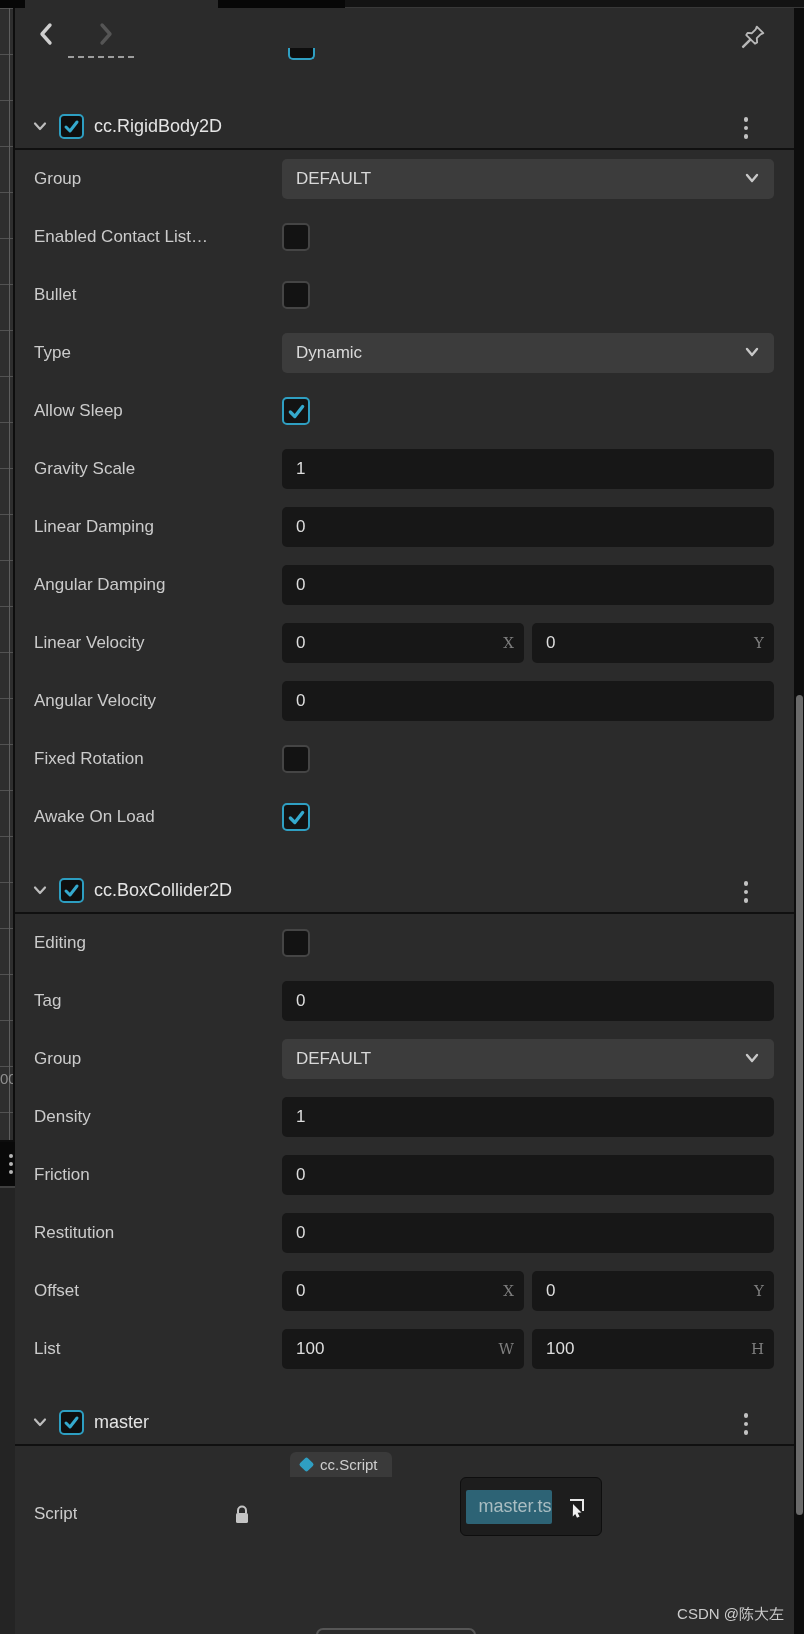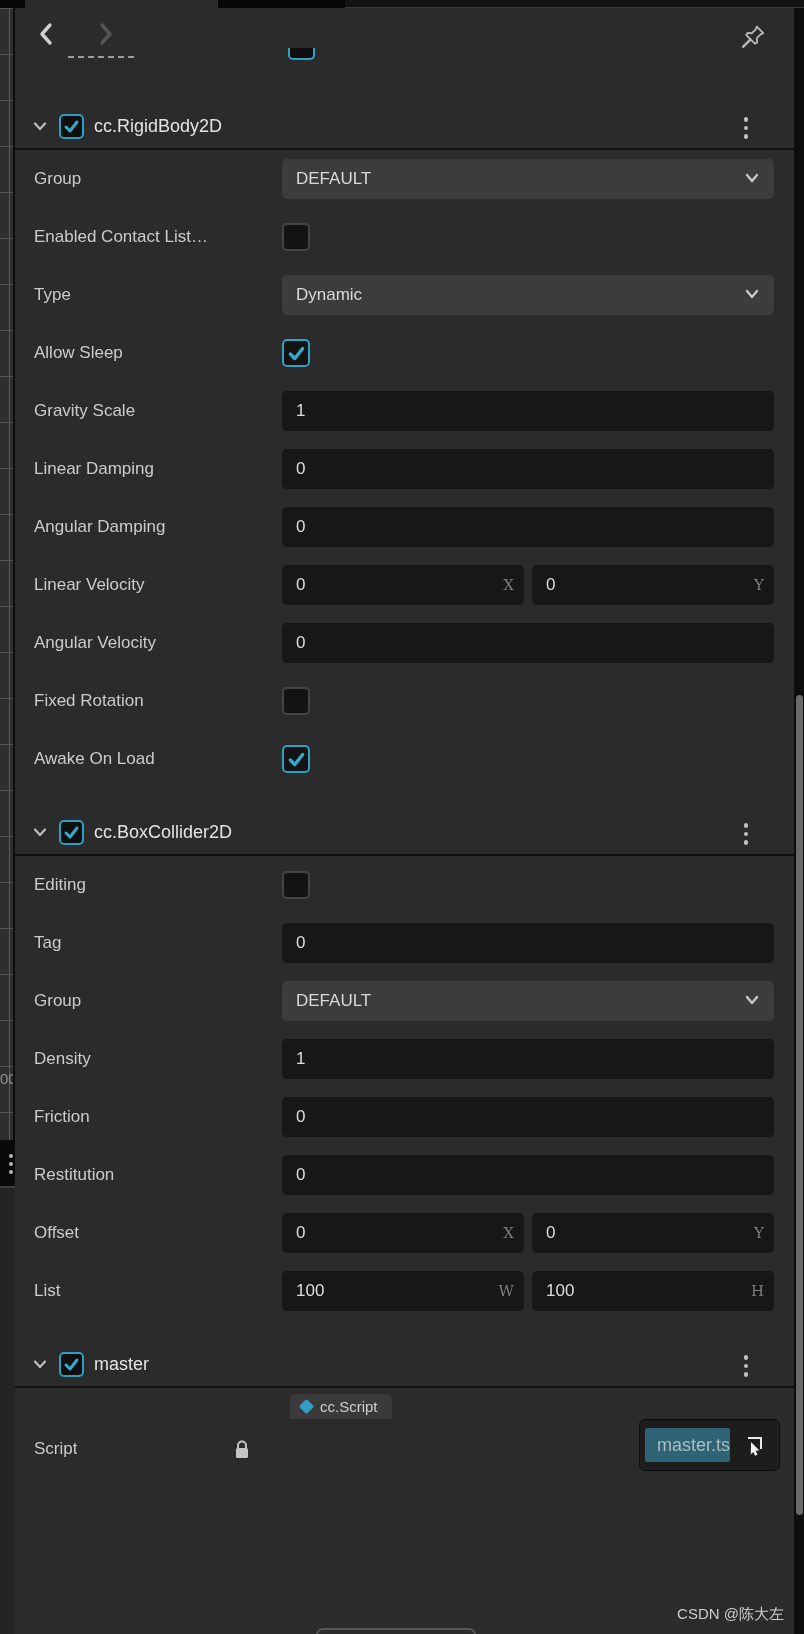--- a/index.html
+++ b/index.html
@@ -82,27 +82,27 @@
   .suffix{ position:absolute; right:10px; color:#7e7e7e; font-size:15px;
     font-family:"DejaVu Serif","Liberation Serif",serif; pointer-events:none; }
   .dual{ gap:8px; }
   .dual .field{ flex:1; }
 
   
   .script-row{ display:flex; align-items:flex-end; padding-left:19px; margin-top:6px; }
   .script-labelcell{ width:248px; flex:0 0 248px; display:flex; align-items:center;
     justify-content:space-between; padding:0 32px 12px 0; }
   .script-labelcell .prop-label{ width:auto; flex:none; }
-  .script-control{ flex:1; margin-right:14px; display:flex; flex-direction:column; align-items:flex-end; }
+  .script-control{ flex:1; margin-right:14px; display:flex; flex-direction:column; align-items:center; }
   .script-tag{ align-self:flex-start; margin-left:8px; display:inline-flex; align-items:center; gap:8px;
     background:#3a3a3a; border-radius:6px 6px 0 0; padding:4px 14px 4px 11px; }
   .diamond{ width:11px; height:11px; background:#2f9ec2; transform:rotate(45deg); border-radius:2px; }
   .script-tag span{ color:#cfcfcf; font-size:15px; }
   .script-outer{ background:#1d1d1d; border:1px solid #0e0e0e; border-radius:6px;
-    padding:5px; display:flex; align-items:center; gap:4px; height:52px; }
+    padding:5px; display:flex; align-items:center; gap:4px; height:59px; }
   .script-value{ flex:1; height:34px; background:#2d6375; border-radius:2px;
     display:flex; align-items:center; padding-left:12px; color:#a9bdc2; font-size:18px; }
   .picker-btn{ width:40px; height:34px; display:flex; align-items:center; justify-content:center; }
 
   .watermark{ position:absolute; right:10px; top:1597px; color:#cccccc; font-size:15px; }
   .bottom-partial{ position:absolute; left:301px; top:1620px; width:160px; height:8px;
     background:#2b2b2b; border:2px solid #565656; border-bottom:none; border-radius:7px 7px 0 0; }
 
   .scrollbar-thumb{ position:absolute; right:1px; top:695px; width:7px; height:820px;
     background:#6a6a6a; border-radius:4px; }
@@ -187,20 +187,28 @@
 
   <div class="prop-row">
     <span class="prop-label">Enabled Contact List…</span>
     <div class="prop-control">
       <span class="checkbox">
         
       </span>
     </div>
   </div>
 
+  <div class="prop-row">
+    <span class="prop-label">Bullet</span>
+    <div class="prop-control">
+      <span class="checkbox">
+        
+      </span>
+    </div>
+  </div>
 
   <div class="prop-row">
     <span class="prop-label">Type</span>
     <div class="prop-control">
       <div class="dropdown">
         <span class="dd-value">Dynamic</span>
         <span class="dd-chevron">
           <svg width="20" height="20" viewBox="0 0 20 20">
               <polyline points="5,7 10,13 15,7" fill="none" stroke="#c8c8c8" stroke-width="2.4" stroke-linecap="round" stroke-linejoin="round"></polyline>
             </svg>

